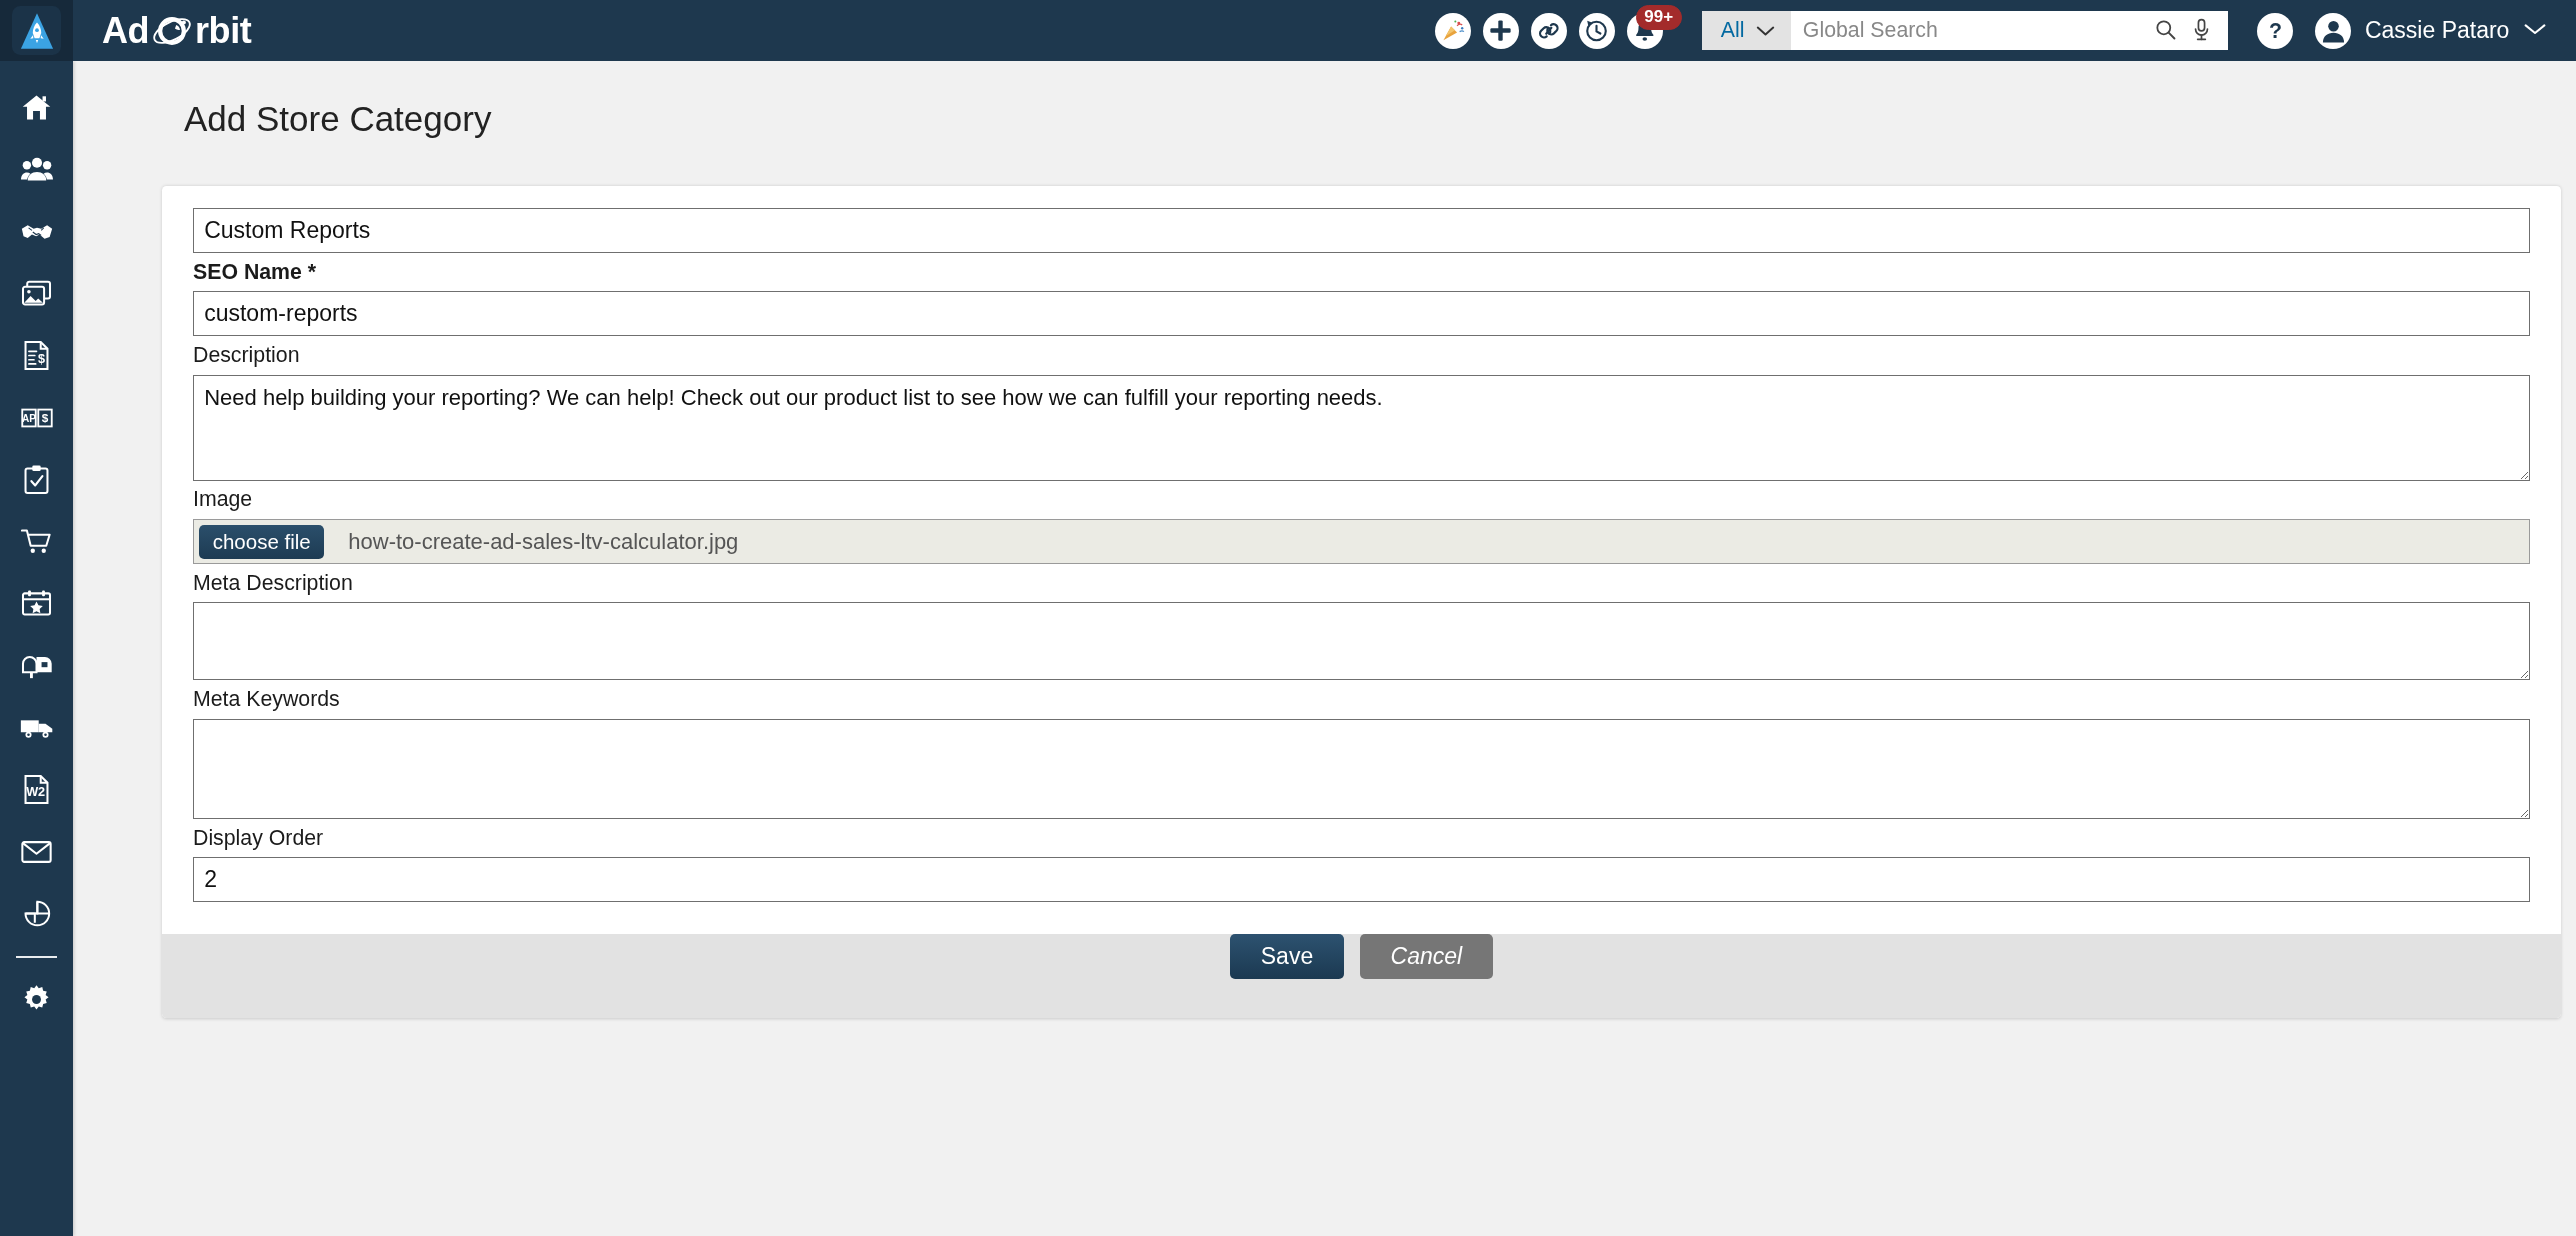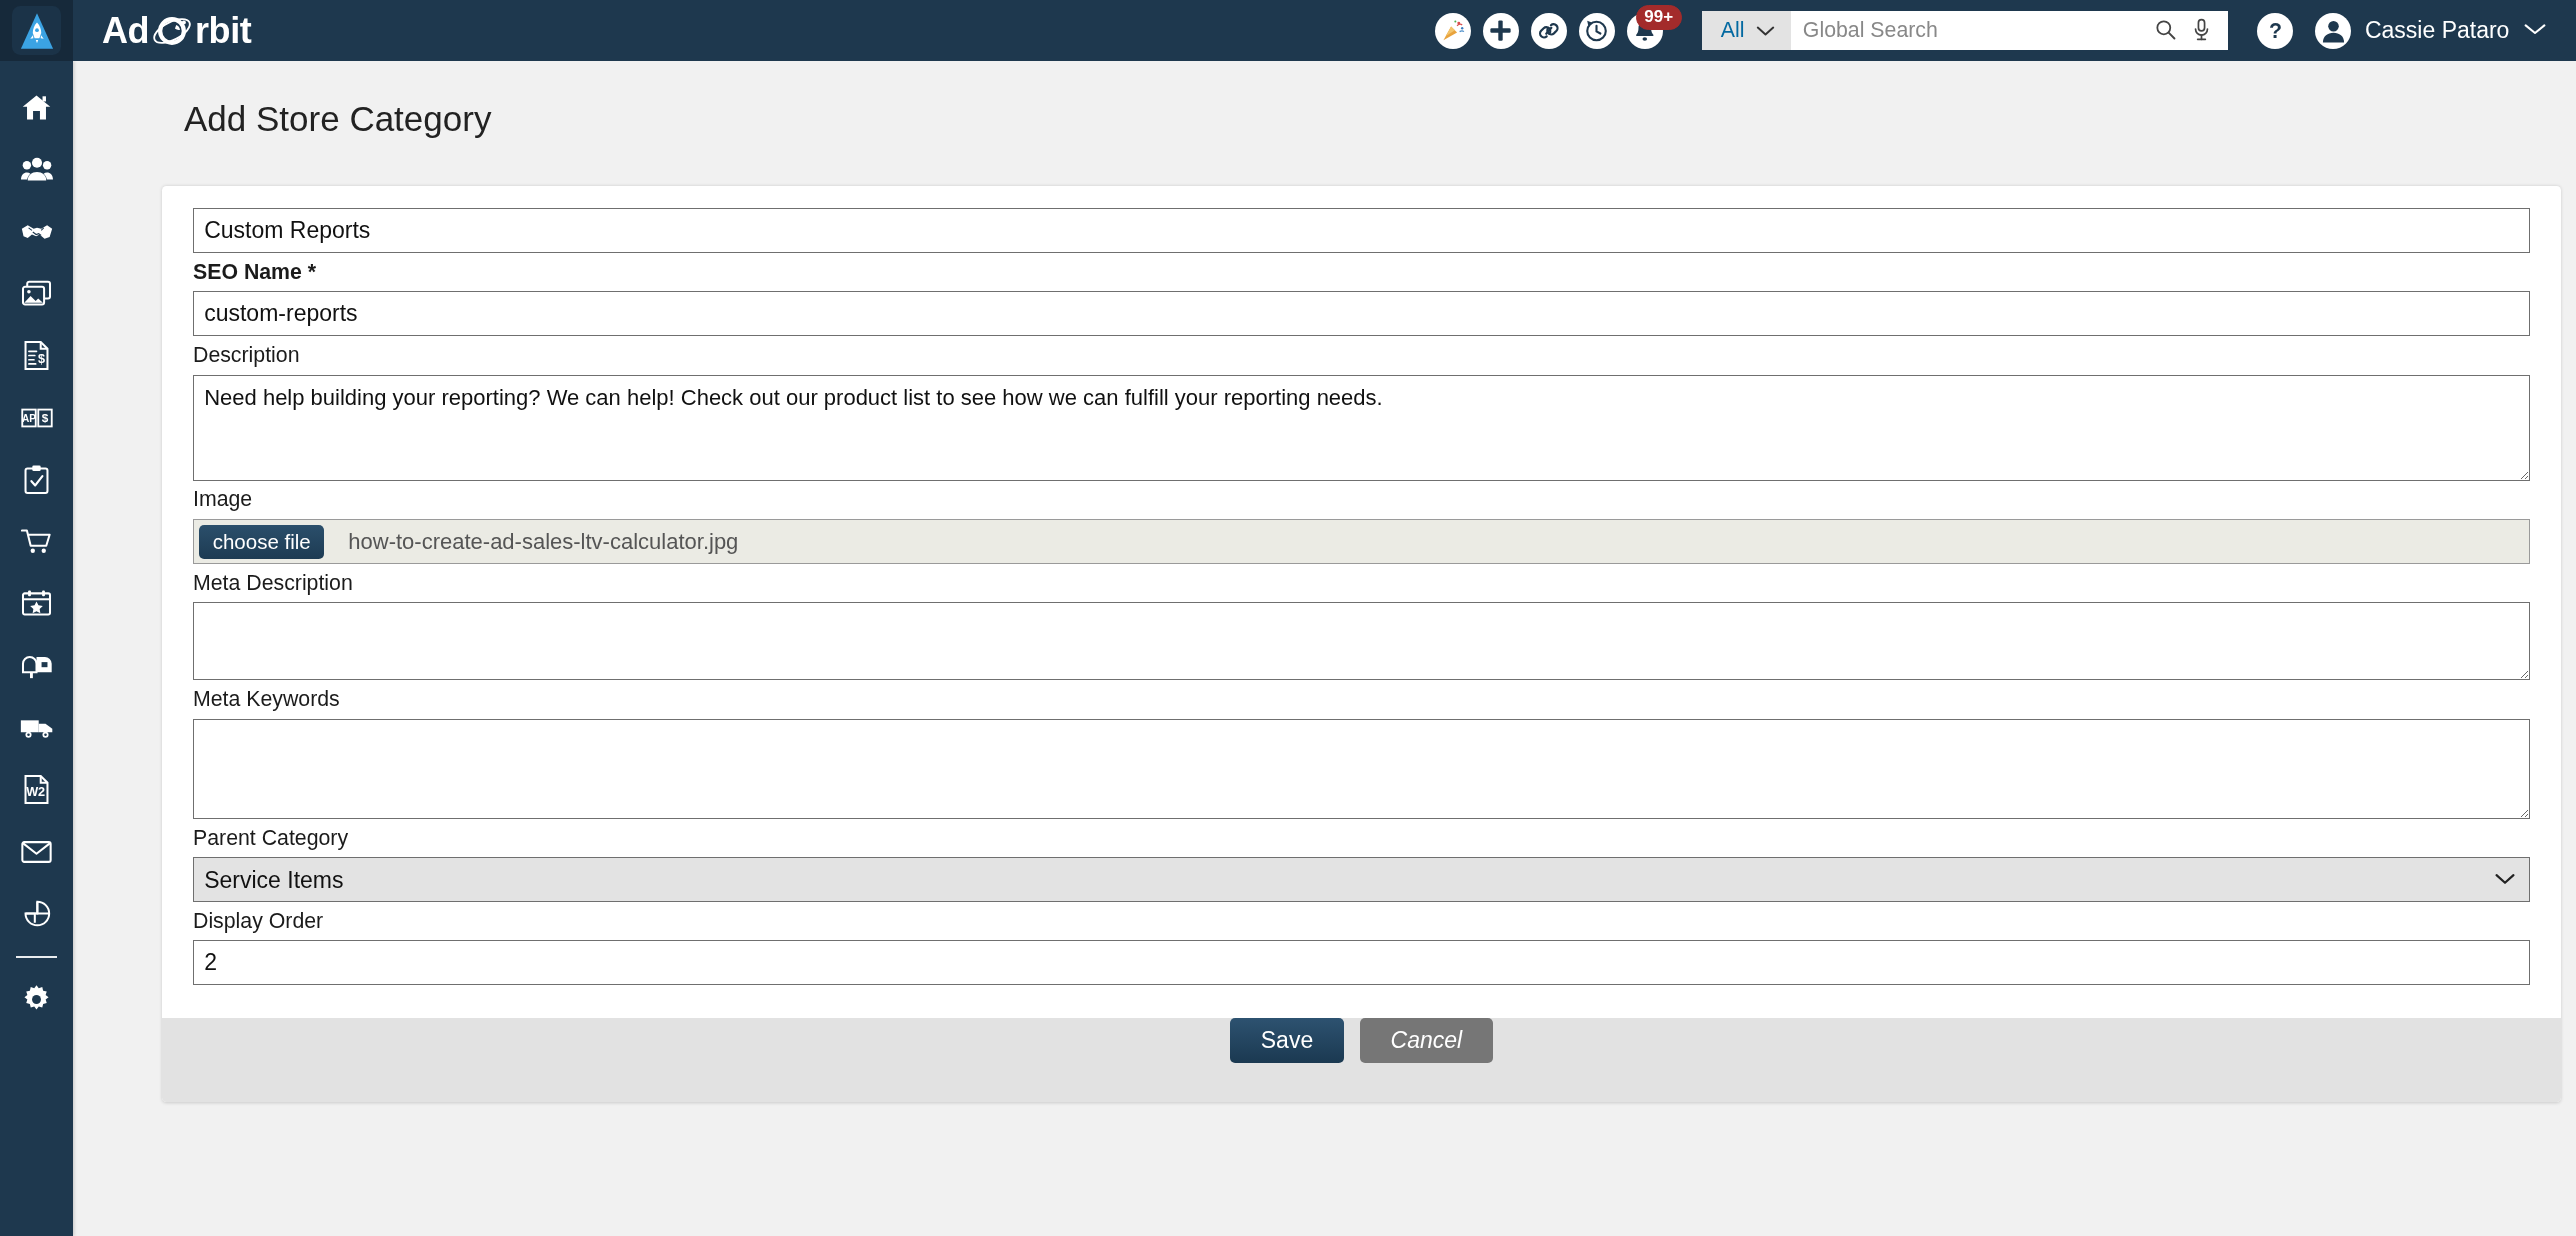--- a/index.html
+++ b/index.html
@@ -573,33 +573,20 @@
         <div class="field">
           <label class="f-label">Meta Description</label>
           <textarea class="f-textarea ta-meta-desc" style=""></textarea>
         </div>
 
         <div class="field">
           <label class="f-label">Meta Keywords</label>
           <textarea class="f-textarea ta-meta-kw" style=""></textarea>
         </div>
 
-        <div class="field">
-          <label class="f-label">Parent Category</label>
-          <div class="select-wrap">
-            <select class="f-select">
-              <option>Service Items</option>
-            </select>
-            <span class="sel-chev">
-              <svg width="22" height="13.6" viewBox="0 0 26 16">
-                <path d="M3 4 L13 13 L23 4" fill="none" stroke="#222" stroke-width="2.6" stroke-linecap="round" stroke-linejoin="round"></path>
-              </svg>
-            </span>
-          </div>
-        </div>
 
         <div class="field">
           <label class="f-label">Display Order</label>
           <input class="f-input" type="text" value="2" style="">
         </div>
 
       </div>
 
       <div class="card-footer">
         <button class="btn btn-save">Save</button>

